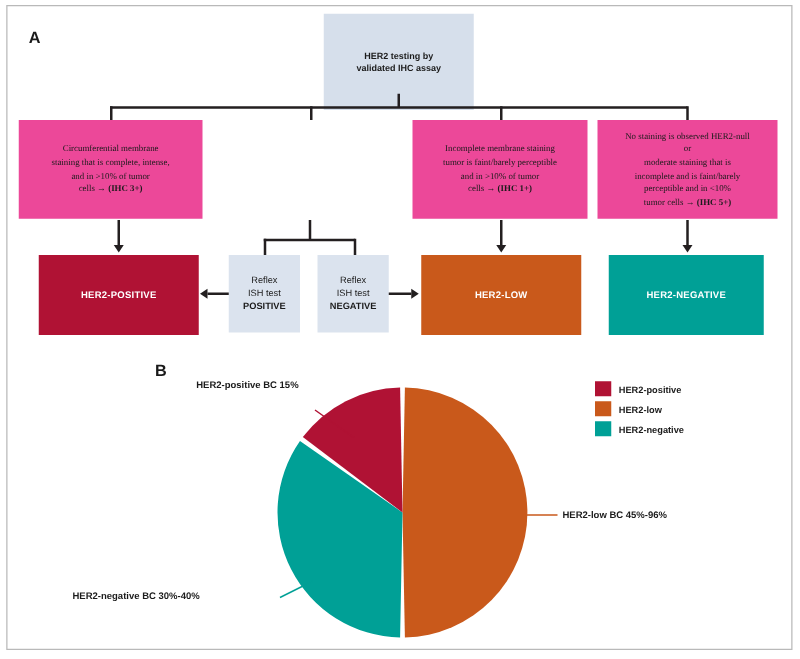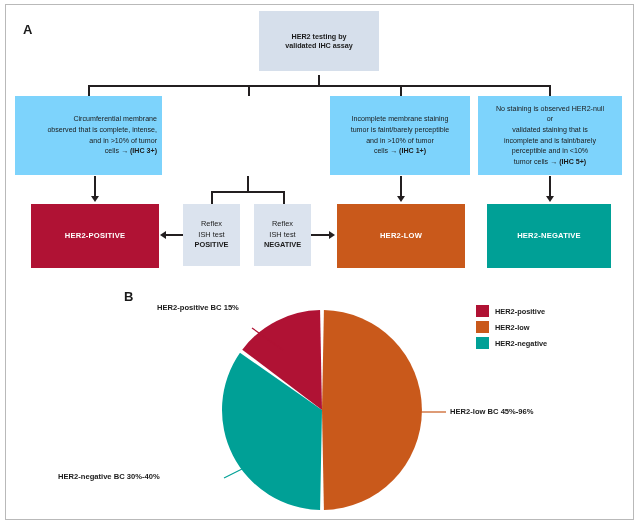--- a/index.html
+++ b/index.html
@@ -52,25 +52,26 @@
     padding: 2px 4px;
   }
   .box-light {
     background: #dbe3ee;
     color: #1b1b1b;
     font-size: 7.4px;
     padding: 2px 3px;
     line-height: 1.45;
   }
   .box-criteria {
-    background: #7dd3fc;
+    background: #ec4899;
     color: #1b1b1b;
     font-size: 7.1px;
     padding: 3px 5px;
     line-height: 1.5;
+    font-family: Liberation Serif, serif;
   }
   .box-result {
     color: #ffffff;
     font-size: 7.6px;
     font-weight: bold;
     letter-spacing: 0.2px;
   }
   .box-result.positive { background: #b01234; }
   .box-result.low      { background: #c9591b; }
   .box-result.negative { background: #00a096; }
@@ -145,53 +146,53 @@
   }
 </style>
 </head>
 <body>
 
 <div id="figure">
   <div class="frame"></div>
 
   <div class="panel-letter" style="left:23px; top:22px;">A</div>
 
-  <div class="box box-blue" style="left:259px; top:11px; width:120px; height:60px; flex-direction:column;">
+  <div class="box box-blue" style="left:259px; top:11px; width:120px; height:77px; flex-direction:column;">
     <span>HER2 testing by</span>
     <span>validated IHC assay</span>
   </div>
 
   <div class="line-v" style="left:318px; top:75px; height:11px;"></div>
 
   <div class="line-h" style="left:88px; top:85px; width:462px;"></div>
 
   <div class="line-v" style="left:88px; top:85px; height:11px;"></div>
   <div class="line-v" style="left:248px; top:85px; height:11px;"></div>
   <div class="line-v" style="left:400px; top:85px; height:11px;"></div>
   <div class="line-v" style="left:549px; top:85px; height:11px;"></div>
 
-  <div class="box box-criteria" style="left:15px; top:96px; width:147px; height:79px; flex-direction:column;align-items:flex-end;">
+  <div class="box box-criteria" style="left:15px; top:96px; width:147px; height:79px; flex-direction:column;">
     <span>Circumferential membrane</span>
-    <span>observed that is complete, intense,</span>
+    <span>staining that is complete, intense,</span>
     <span>and in &gt;10% of tumor</span>
     <span><span>cells → </span><b>(IHC 3+)</b></span>
   </div>
 
 
   <div class="box box-criteria" style="left:330px; top:96px; width:140px; height:79px; flex-direction:column;">
     <span>Incomplete membrane staining</span>
     <span>tumor is faint/barely perceptible</span>
     <span>and in &gt;10% of tumor</span>
     <span><span>cells → </span><b>(IHC 1+)</b></span>
   </div>
 
   <div class="box box-criteria" style="left:478px; top:96px; width:144px; height:79px; flex-direction:column;">
     <span>No staining is observed HER2-null</span>
     <span>or</span>
-    <span>validated staining that is</span>
+    <span>moderate staining that is</span>
     <span>incomplete and is faint/barely</span>
     <span>perceptible and in &lt;10%</span>
     <span><span>tumor cells → </span><b>(IHC 5+)</b></span>
   </div>
 
   <div class="line-v" style="left:94px; top:176px; height:21px;"></div>
   <div class="arrow-down" style="left:91px; top:196px;"></div>
 
   <div class="line-v" style="left:247px; top:176px; height:16px;"></div>
   <div class="line-h" style="left:211px; top:191px; width:73px;"></div>

